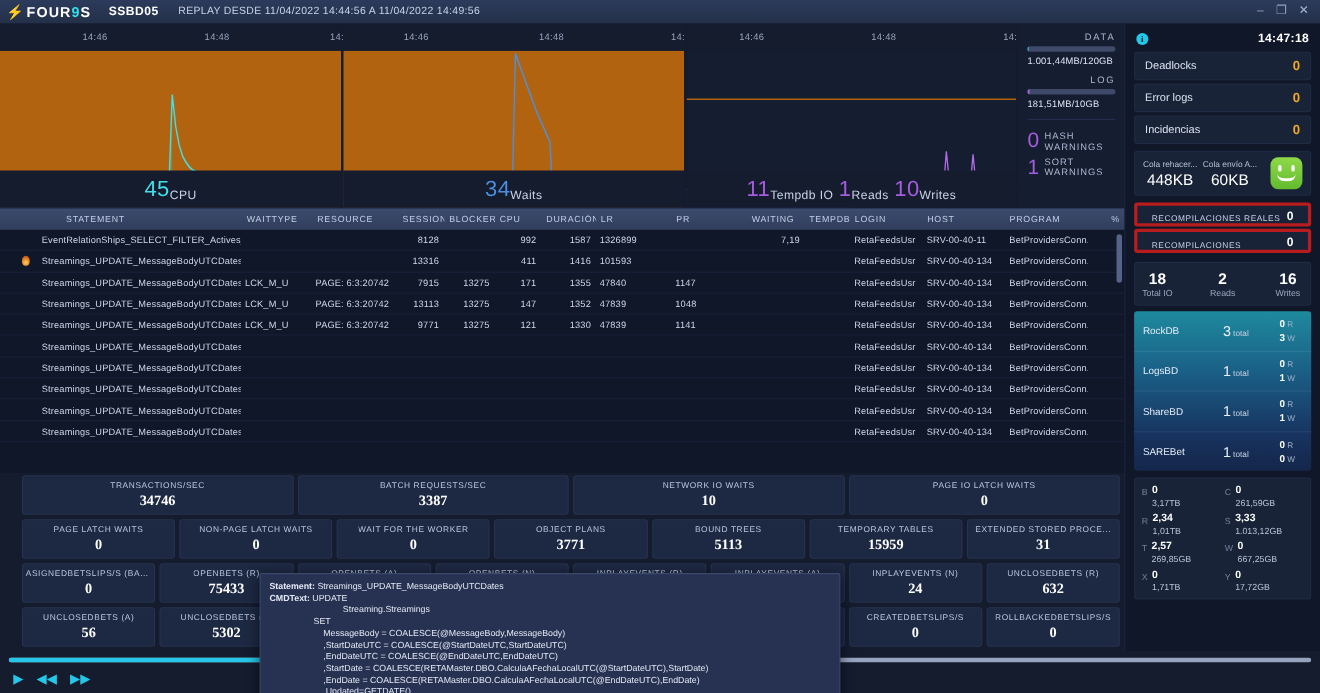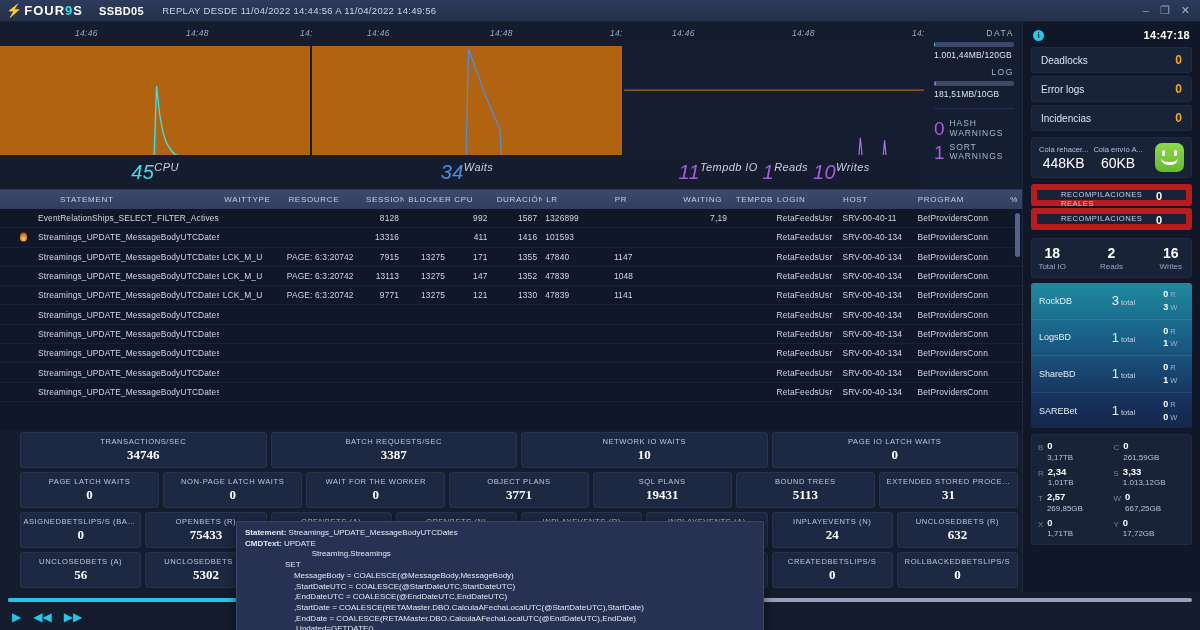--- a/index.html
+++ b/index.html
@@ -29,37 +29,37 @@
 
   
   .body { flex:1; display:flex; min-height:0; }
   .left { width:1022px; display:flex; flex-direction:column; min-width:0; background:#141c2e; }
   .right { width:178px; background:#101729; border-left:1px solid #1d2740; display:flex; flex-direction:column; }
 
   
   .charts { height:167px; flex:0 0 167px; display:flex; background:#141c2e; }
   .chart {
     position:relative; border-right:2px solid #141c2e; background:#151d31;
-    display:flex; flex-direction:column;font-style:italic;
+    display:flex; flex-direction:column;
   }
   .chart.cpu   { width:312px; }
   .chart.waits { width:312px; }
   .chart.io    { width:302px; }
   .axis {
     height:24px; position:relative; background:#141c2e; flex:0 0 24px;
   }
   .axis span { position:absolute; top:6px; font-size:8.5px; color:#9aa7c0; letter-spacing:.3px; }
   .plot { flex:1; position:relative; overflow:hidden; }
   .plot svg { display:block; width:100%; height:100%; }
   .chart-caption {
     position:absolute; left:0; right:0; bottom:0; height:34px;
     display:flex; align-items:center; justify-content:center; gap:5px;
     background:#141c2e; font-size:10px; letter-spacing:.4px;
   }
-  .cap-group { display:flex; align-items:flex-start; gap:0; margin:0 0; }
+  .cap-group { display:flex; align-items:flex-end; gap:0; margin:0 0; }
   .cap-num { font-size:20px; font-weight:300; }
   .cap-lbl { font-size:11px; color:#c9d2e6; }
   .c-cyan  { color:#3fe0e8; }
   .c-blue  { color:#4a8fe0; }
   .c-purp  { color:#a55ce0; }
 
   
   .dlpanel { flex:1; background:#151d31; padding:6px 8px 0 8px; display:flex; flex-direction:column; }
   .dl-title { text-align:right; font-size:8.5px; letter-spacing:1.6px; color:#aab6cf; margin-bottom:4px; }
   .dl-bar { height:5px; border-radius:3px; background:#3f4a6b; position:relative; overflow:hidden; }
@@ -167,22 +167,22 @@
   .smiley::before, .smiley::after {
     content:""; position:absolute; top:7px; width:3px; height:6px; border-radius:2px; background:#ffffff;
   }
   .smiley::before { left:7px; } .smiley::after { right:7px; }
   .smile-mouth {
     position:absolute; left:6px; right:6px; top:15px; height:7px;
     border-bottom:3px solid #ffffff; border-radius:0 0 14px 14px;
   }
   .rs-recomp { margin:6px 8px 0 8px; }
   .rs-rline {
-    height:22px; display:flex; align-items:flex-start; padding:0 24px;
-    background:#182338; border:6px solid #b91c1c; border-radius:3px; margin-bottom:2px;
+    height:22px; display:flex; align-items:flex-end; padding:0 13px;
+    background:#182338; border:3px solid #b91c1c; border-radius:3px; margin-bottom:2px;
   }
   .rs-rline .lbl { font-size:7.6px; letter-spacing:.5px; color:#c6d0e4; }
   .rs-rline .val { margin-left:auto; font-size:11px; font-weight:bold; color:#ffffff; }
   .rs-io {
     margin:6px 8px 0 8px; background:#182338; border:1px solid #1f2b44; border-radius:3px;
     display:flex; padding:6px 2px;gap:23px;
   }
   .io-c { flex:1; text-align:center; }
   .io-c .n { font-size:14px; font-weight:bold; color:#ffffff; }
   .io-c .l { font-size:8px; color:#9aa6bf; margin-top:1px; }
@@ -571,26 +571,26 @@
             </div>
             <div class="tile">
               <div class="t-lbl">WAIT FOR THE WORKER</div>
               <div class="t-val">0</div>
             </div>
             <div class="tile">
               <div class="t-lbl">OBJECT PLANS</div>
               <div class="t-val">3771</div>
             </div>
             <div class="tile">
-              <div class="t-lbl">SQL PLANS</div>
-              <div class="t-val">19431</div>
-            </div>
-            <div class="tile">
               <div class="t-lbl">BOUND TREES</div>
               <div class="t-val">5113</div>
+            </div>
+            <div class="tile">
+              <div class="t-lbl">TEMPORARY TABLES</div>
+              <div class="t-val">15959</div>
             </div>
             <div class="tile">
               <div class="t-lbl">EXTENDED STORED PROCE...</div>
               <div class="t-val">31</div>
             </div>
           </div>
           <div class="tilerow">
             <div class="tile">
               <div class="t-lbl">ASIGNEDBETSLIPS/S (BANA...</div>
               <div class="t-val">0</div>

